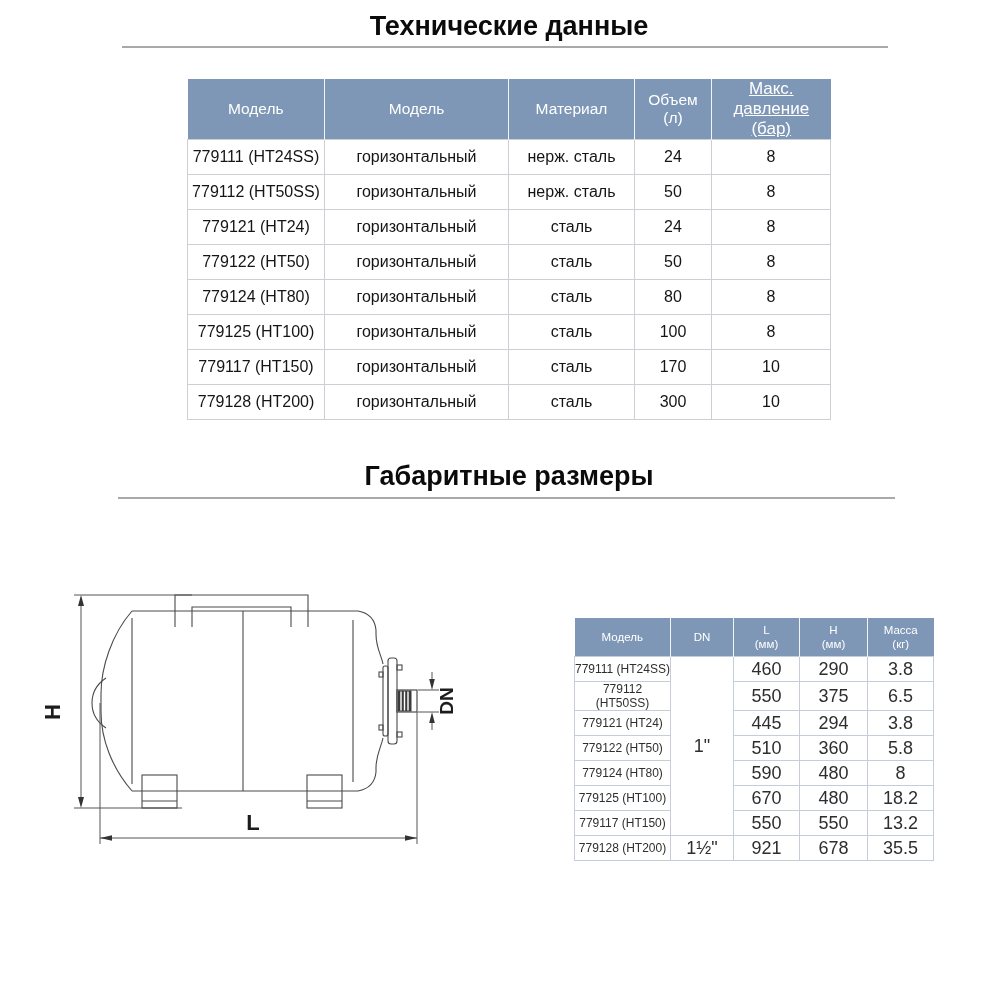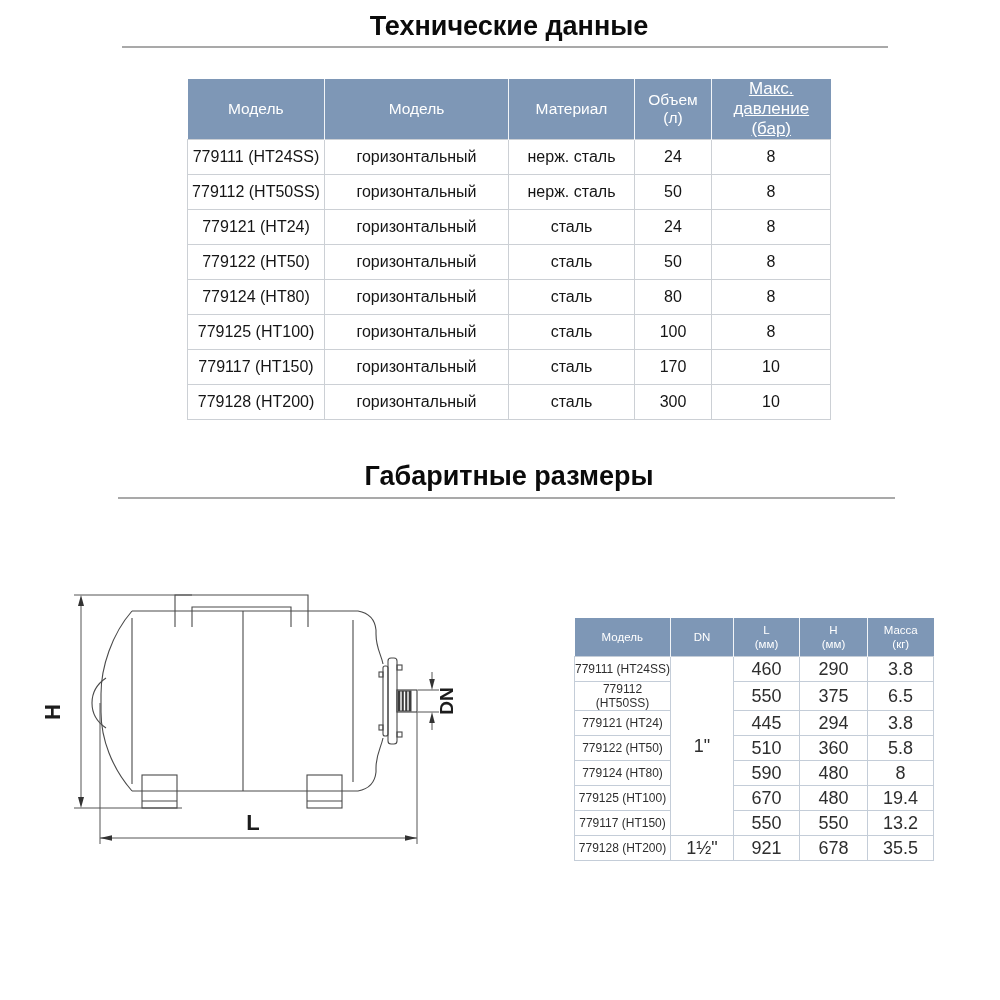--- a/index.html
+++ b/index.html
@@ -273,21 +273,21 @@
         <tr>
           <td class="model">779124 (HT80)</td>
           <td>590</td>
           <td>480</td>
           <td>8</td>
         </tr>
         <tr>
           <td class="model">779125 (HT100)</td>
           <td>670</td>
           <td>480</td>
-          <td>19.4</td>
+          <td>18.2</td>
         </tr>
         <tr>
           <td class="model">779117 (HT150)</td>
           <td>550</td>
           <td>550</td>
           <td>13.2</td>
         </tr>
         <tr>
           <td class="model">779128 (HT200)</td>
           <td>1½"</td>

